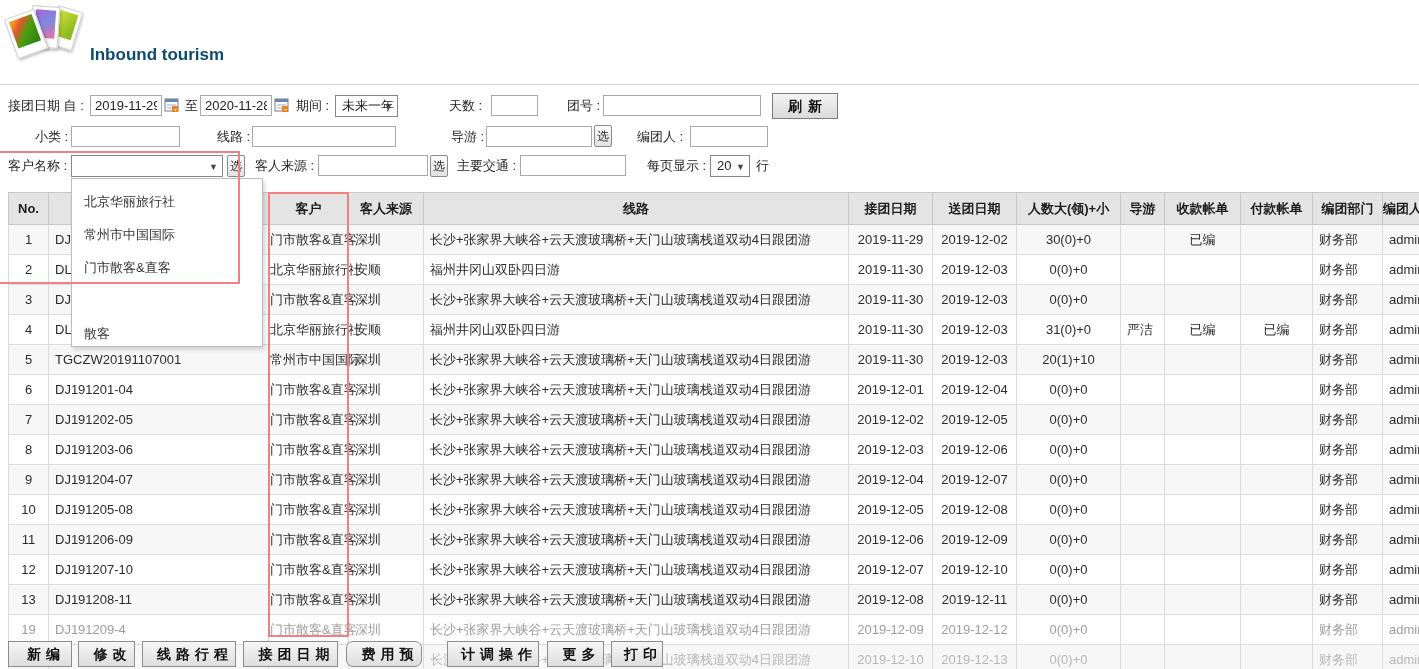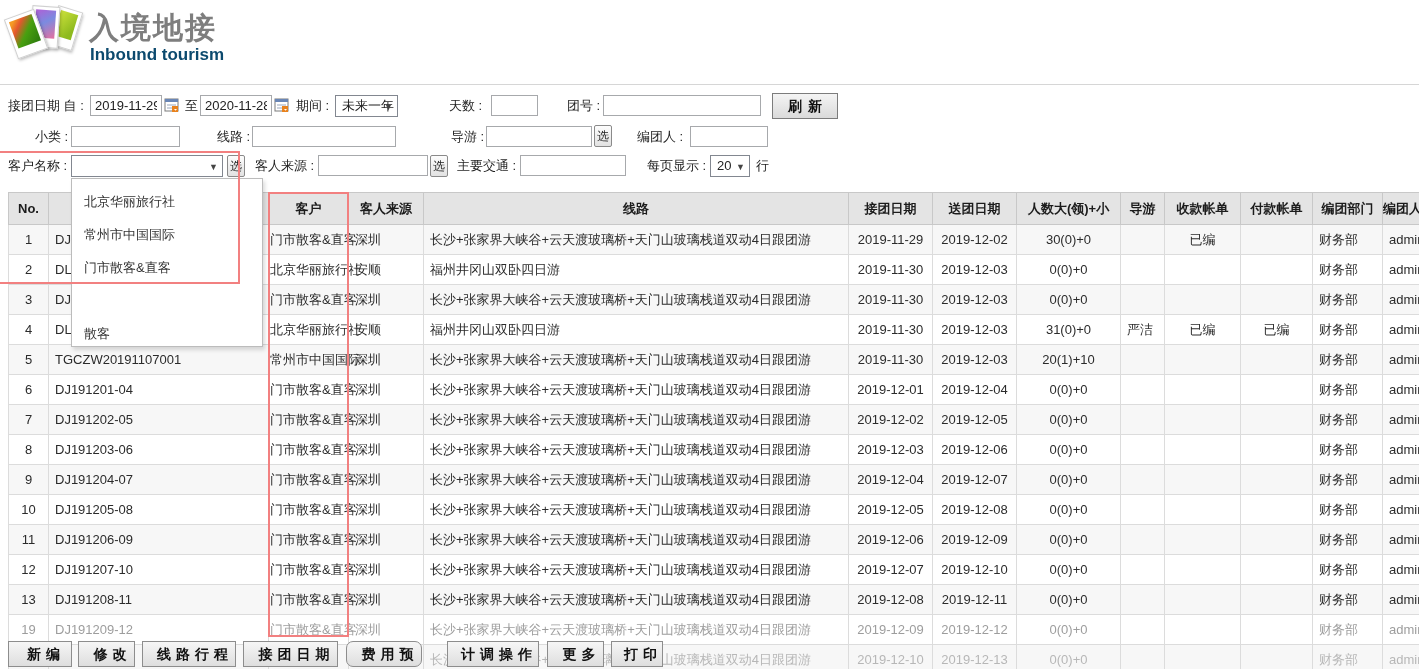--- a/index.html
+++ b/index.html
@@ -70,21 +70,20 @@
     <div class="card c3">
         <div class="ph"></div>
       </div>
     <div class="card c2">
         <div class="ph"></div>
       </div>
     <div class="card c1">
         <div class="ph"></div>
       </div>
   </div>
-  <div class="title">入境地接</div>
   <div class="subtitle">Inbound tourism</div>
   <div class="hdivider"></div>
 
   <span class="lbl" style="left:8px;top:95px;">接团日期 自 :</span>
   <input class="inp" style="left: 90px; top: 95px; width: 72px; text-align: center;" value="2019-11-29">
   <span class="cal" style="left:164px;top:97px;">
       <svg width="16" height="16" viewBox="0 0 16 16">
         <rect x="1" y="2" width="13" height="12" fill="#fff" stroke="#7a7a7a"></rect>
         <rect x="1" y="2" width="13" height="3" fill="#6a86b5"></rect>
         <line x1="3" y1="8" x2="12" y2="8" stroke="#9aa7bd"></line>
@@ -359,21 +358,21 @@
           <td class="ac">2019-12-11</td>
           <td class="ac">0(0)+0</td>
           <td class="al"></td>
           <td class="ac"></td>
           <td class="ac"></td>
           <td class="al">财务部</td>
           <td class="al">admin</td>
         </tr>
         <tr class="dim">
           <td class="ac">19</td>
-          <td class="al">DJ191209-12</td>
+          <td class="al">DJ191209-4</td>
           <td class="ac">门市散客&amp;直客</td>
           <td class="al">深圳</td>
           <td class="al">长沙+张家界大峡谷+云天渡玻璃桥+天门山玻璃栈道双动4日跟团游</td>
           <td class="ac">2019-12-09</td>
           <td class="ac">2019-12-12</td>
           <td class="ac">0(0)+0</td>
           <td class="al"></td>
           <td class="ac"></td>
           <td class="ac"></td>
           <td class="al">财务部</td>

